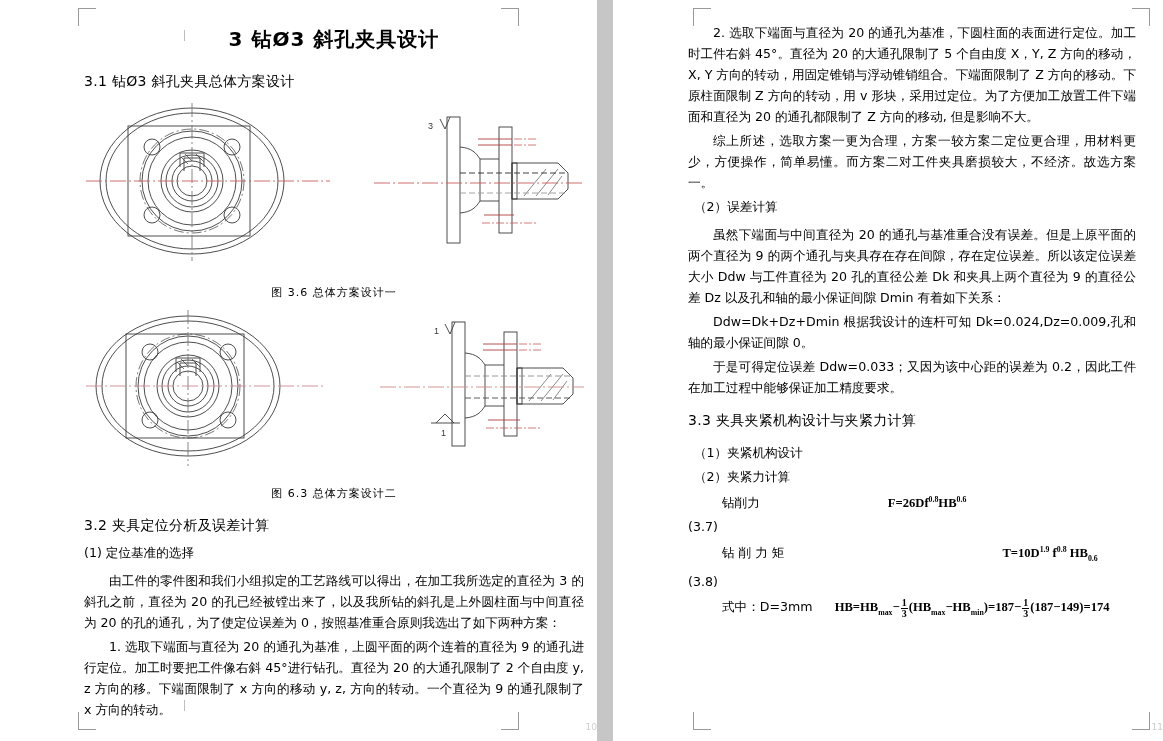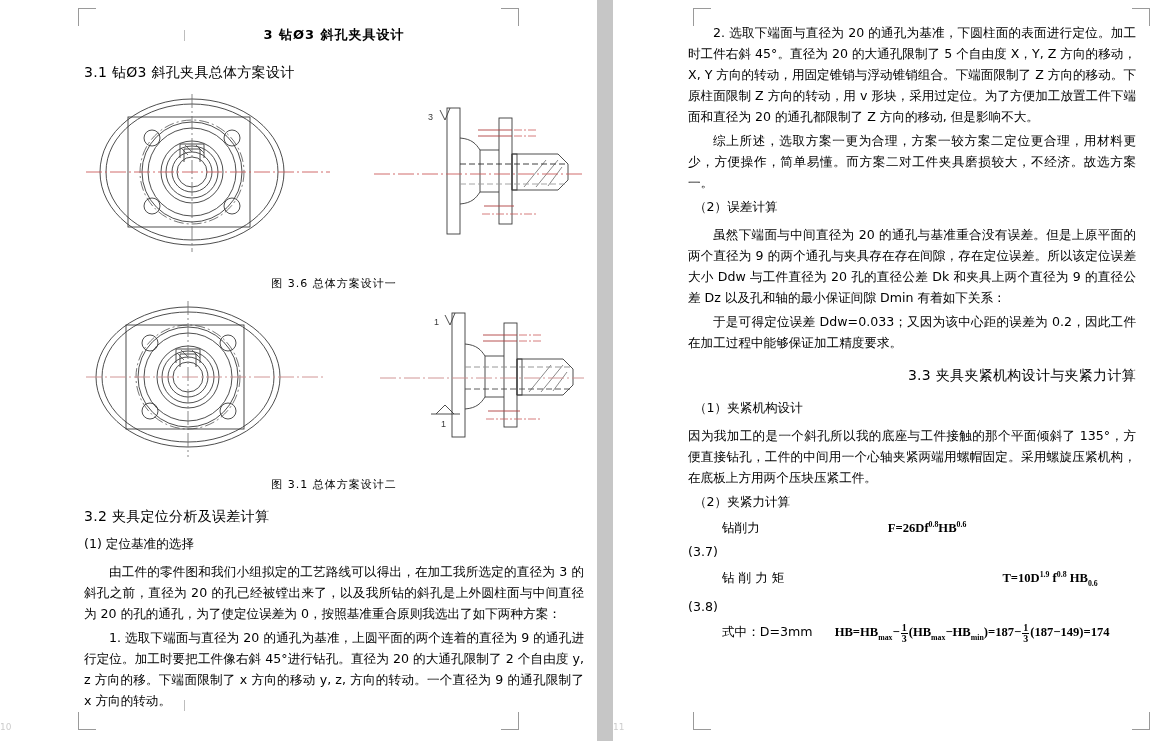--- a/index.html
+++ b/index.html
@@ -20,21 +20,21 @@
   .crop.bl{border-left:1px solid #9a9a9a;border-bottom:1px solid #9a9a9a;}
   .crop.br{border-right:1px solid #9a9a9a;border-bottom:1px solid #9a9a9a;}
   .tickmark{position:absolute;width:1px;height:11px;background:#bdbdbd;}
 
   
   .col{position:absolute;}
   #L-col{left:84px;top:0;width:500px;}
   #R-col{left:698px;top:0;width:446px;}
 
   h1.doc-title{
-    font-size:13px;font-weight:bold;text-align:center;
+    font-size:20px;font-weight:bold;text-align:center;
     margin:26px 0 0 0;letter-spacing:1px;
     font-family:"DejaVu Sans","Liberation Sans",sans-serif;
   }
   h2.sec{
     font-size:14px;font-weight:normal;margin:20px 0 0 0;
     font-family:"DejaVu Sans","Liberation Sans",sans-serif;
     letter-spacing:.3px;
   }
   p.body{
     font-size:12.6px;line-height:21px;margin:7px 0 0 0;text-align:justify;
@@ -50,21 +50,21 @@
   }
   sup{font-size:.62em;vertical-align:super;}
   sub{font-size:.62em;vertical-align:sub;}
   .frm{font-family:"Liberation Serif","DejaVu Serif",serif;font-weight:bold;}
   .fraction{display:inline-block;vertical-align:middle;text-align:center;font-size:10px;line-height:10px;margin:0 1px;}
   .fraction .num{border-bottom:1px solid #000;display:block;padding:0 1px;}
   .fraction .den{display:block;padding:0 1px;}
   .formula-row{display:block;font-size:12.6px;line-height:21px;margin-top:2px;
     font-family:"DejaVu Sans","Liberation Sans",sans-serif;}
   .sp{display:inline-block;}
-  .pagenum{position:absolute;width:100%;text-align:left;font-size:9px;color:#cdcdcd;
+  .pagenum{position:absolute;width:100%;text-align:right;font-size:9px;color:#cdcdcd;
     font-family:"DejaVu Sans","Liberation Sans",sans-serif;}
 
   
   .fig{position:relative;}
   svg{display:block;}
 </style>
 </head>
 <body>
 
 <div class="page" id="page-left">
@@ -228,21 +228,21 @@
         </g>
         <text x="350" y="26" font-size="9" fill="#3a3a3a" font-family="Liberation Sans, sans-serif">1</text>
 
         <g stroke="#3a3a3a" fill="none" stroke-width="0.9">
           <path d="M352 115 L361 106 L370 115"></path>
           <line x1="347" y1="115" x2="376" y2="115"></line>
         </g>
         <text x="357" y="128" font-size="9" fill="#3a3a3a" font-family="Liberation Sans, sans-serif">1</text>
       </svg>
     </div>
-    <div class="cap">图 3.1   总体方案设计二</div>
+    <div class="cap">图 6.3   总体方案设计二</div>
 
     <h2 class="sec" style="margin-top:16px;">3.2  夹具定位分析及误差计算</h2>
     <p class="body">(1) 定位基准的选择</p>
     <p class="body ind">由工件的零件图和我们小组拟定的工艺路线可以得出，在加工我所选定的直径为 3 的斜孔之前，直径为 20 的孔已经被镗出来了，以及我所钻的斜孔是上外圆柱面与中间直径为 20 的孔的通孔，为了使定位误差为 0，按照基准重合原则我选出了如下两种方案：</p>
     <p class="body ind tight">1. 选取下端面与直径为 20 的通孔为基准，上圆平面的两个连着的直径为 9 的通孔进行定位。加工时要把工件像右斜 45°进行钻孔。直径为 20 的大通孔限制了 2 个自由度 y, z 方向的移。下端面限制了 x 方向的移动 y, z, 方向的转动。一个直径为 9 的通孔限制了 x 方向的转动。</p>
   </div>
 
   <div class="pagenum" style="top:722px;left:0;">10</div>
 </div>
 
@@ -253,26 +253,26 @@
   <div class="crop tl" style="left:80px;top:8px;"></div>
   <div class="crop tr" style="left:519px;top:8px;"></div>
   <div class="crop bl" style="left:80px;top:712px;"></div>
   <div class="crop br" style="left:519px;top:712px;"></div>
 
   <div class="col" id="R-col" style="left:75px;width:448px;">
     <p class="body ind" style="margin-top:22px;">2. 选取下端面与直径为 20 的通孔为基准，下圆柱面的表面进行定位。加工时工件右斜 45°。直径为 20 的大通孔限制了 5 个自由度 X，Y, Z 方向的移动，X, Y 方向的转动，用固定锥销与浮动锥销组合。下端面限制了 Z 方向的移动。下原柱面限制 Z 方向的转动，用 v 形块，采用过定位。为了方便加工放置工件下端面和直径为 20 的通孔都限制了 Z 方向的移动, 但是影响不大。</p>
     <p class="body ind tight">综上所述，选取方案一更为合理，方案一较方案二定位更合理，用材料更少，方便操作，简单易懂。而方案二对工件夹具磨损较大，不经济。故选方案一。</p>
     <p class="body tight" style="padding-left:6px;">（2）误差计算</p>
     <p class="body ind">虽然下端面与中间直径为 20 的通孔与基准重合没有误差。但是上原平面的两个直径为 9 的两个通孔与夹具存在存在间隙，存在定位误差。所以该定位误差大小 Ddw 与工件直径为 20 孔的直径公差 Dk 和夹具上两个直径为 9 的直径公差 Dz 以及孔和轴的最小保证间隙 Dmin   有着如下关系：</p>
+    <p class="body ind tight">Ddw=Dk+Dz+Dmin 根据我设计的连杆可知 Dk=0.024,Dz=0.009,孔和轴的最小保证间隙 0。</p>
     <p class="body ind tight">于是可得定位误差 Ddw=0.033；又因为该中心距的误差为 0.2，因此工件在加工过程中能够保证加工精度要求。</p>
 
-    <h2 class="sec" style="margin-top:14px;text-align:right;">3.3  夹具夹紧机构设计与夹紧力计算</h2>
+    <h2 class="sec" style="margin-top:14px;">3.3  夹具夹紧机构设计与夹紧力计算</h2>
 
     <p class="body" style="padding-left:6px;margin-top:12px;">（1）夹紧机构设计</p>
-    <p class="body">因为我加工的是一个斜孔所以我的底座与工件接触的那个平面倾斜了 135°，方便直接钻孔，工件的中间用一个心轴夹紧两端用螺帽固定。采用螺旋压紧机构，在底板上方用两个压块压紧工件。</p>
     <p class="body tight" style="padding-left:6px;">（2）夹紧力计算</p>
 
     <div class="formula-row">
       <span class="sp" style="width:30px;"></span>
       <span>钻削力</span>
       <span class="sp" style="width:120px;"></span>
       <span class="frm"><span>F=26Df</span><sup>0.8</sup><span>HB</span><sup>0.6</sup></span>
     </div>
     <div class="formula-row">
       <span>(3.7)</span>

